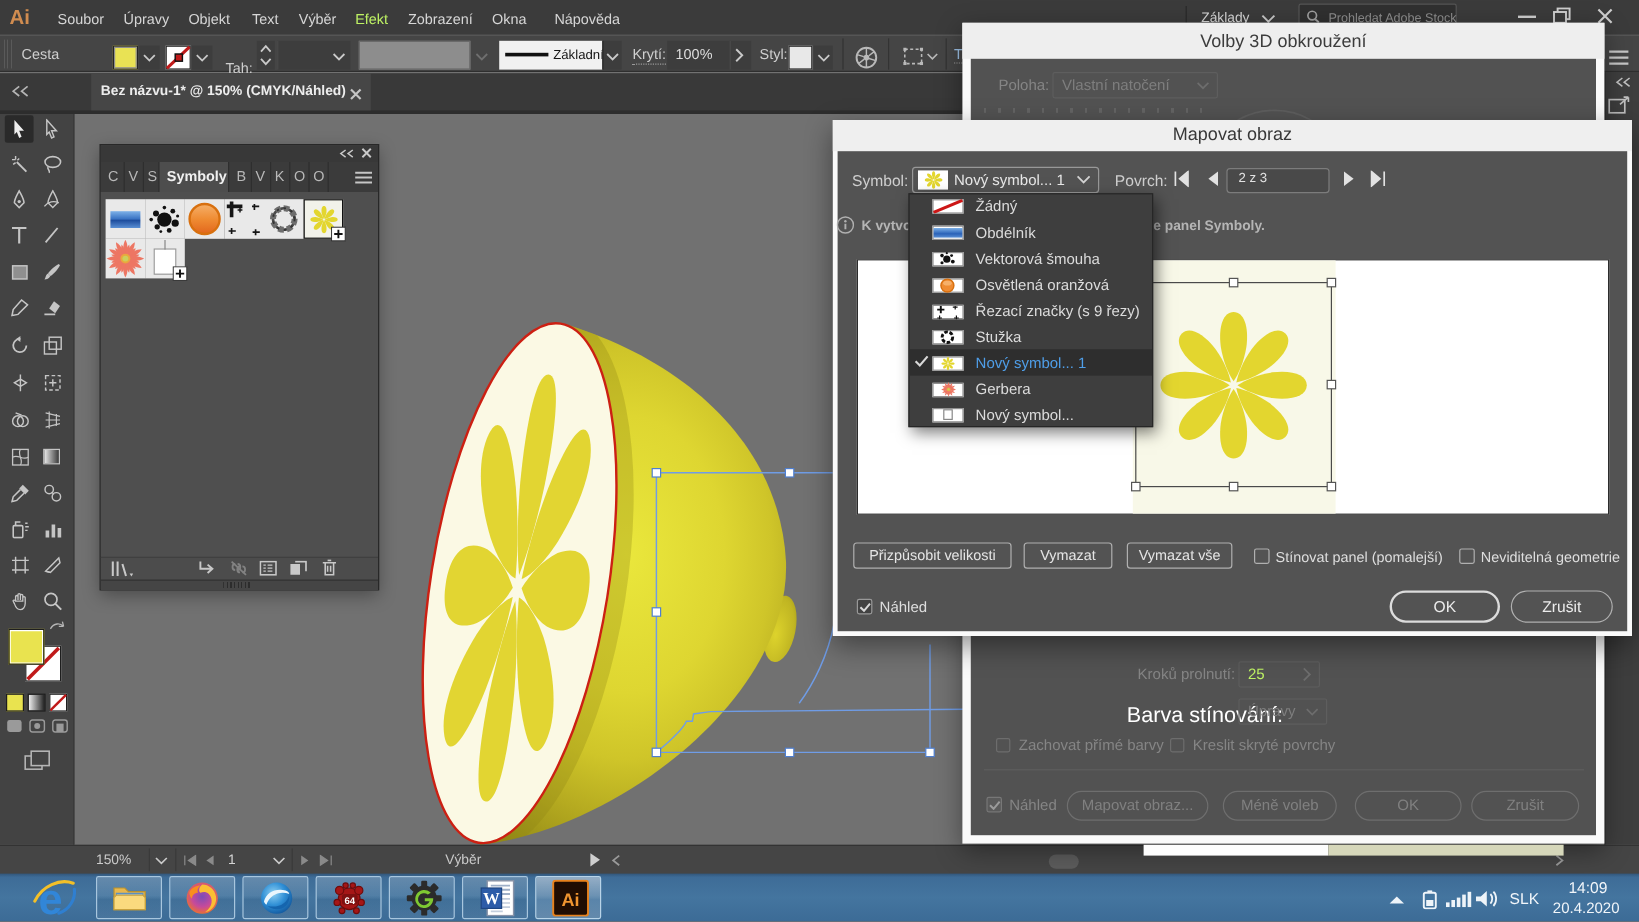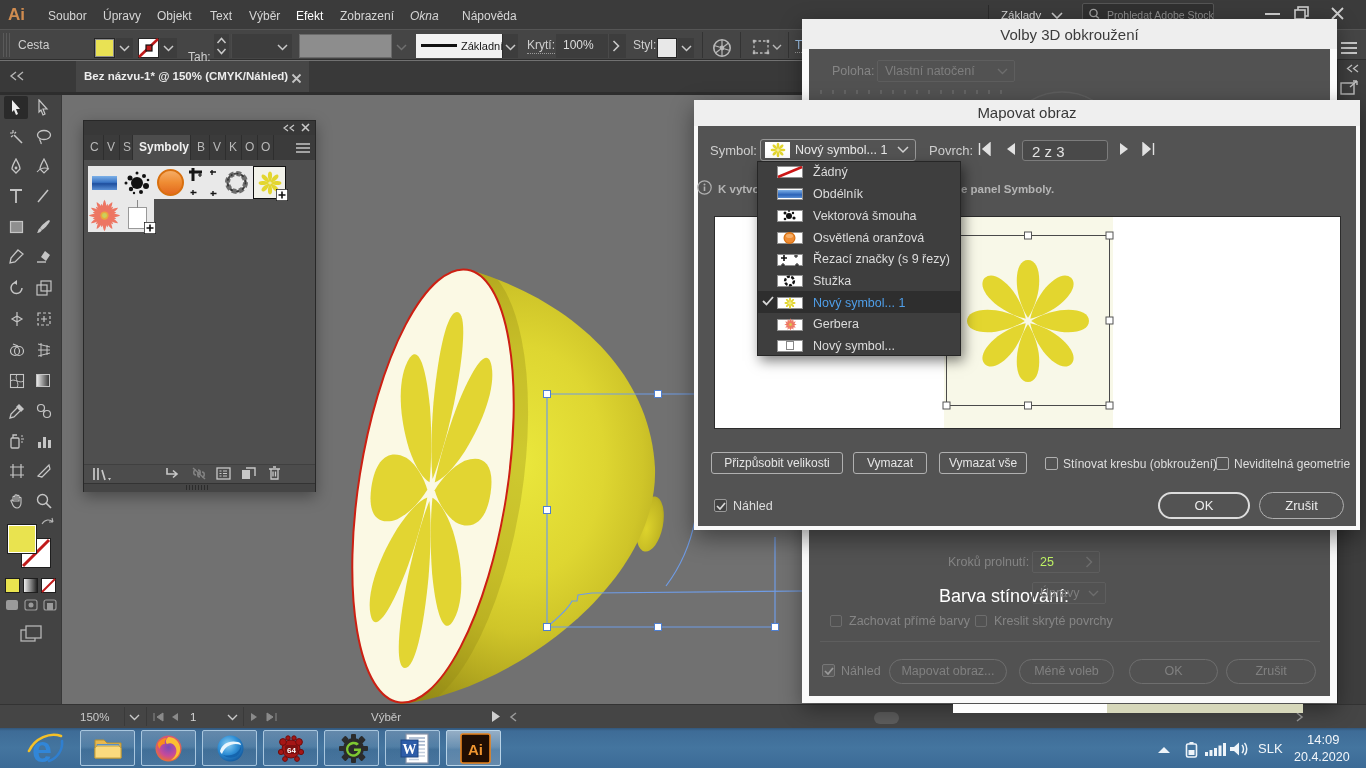--- a/index.html
+++ b/index.html
@@ -14,23 +14,23 @@
 <div id="stage">
 
 <div class="abs" style="left:0;top:0;width:1366px;height:29px;background:#3b3b3b;"></div>
 <div class="txt" style="left:8px;top:5px;font-size:17px;font-weight:bold;color:#d08c50;">Ai</div>
 <div id="menus">
   <div class="txt" style="left:48px;top:9px;font-size:12px;color:#d6d6d6;">Soubor</div>
   <div class="txt" style="left:103px;top:9px;font-size:12px;color:#d6d6d6;">Úpravy</div>
   <div class="txt" style="left:157px;top:9px;font-size:12px;color:#d6d6d6;text-align:center;">Objekt</div>
   <div class="txt" style="left:210px;top:9px;font-size:12px;color:#d6d6d6;">Text</div>
   <div class="txt" style="left:249px;top:9px;font-size:12px;color:#d6d6d6;">Výběr</div>
-  <div class="txt" style="left:296px;top:9px;font-size:12px;color:#ffffff;">Efekt</div>
+  <div class="txt" style="left:296px;top:9px;font-size:12px;color:#bef264;">Efekt</div>
   <div class="txt" style="left:340px;top:9px;font-size:12px;color:#d6d6d6;">Zobrazení</div>
-  <div class="txt" style="left:410px;top:9px;font-size:12px;color:#d6d6d6;font-style:italic;">Okna</div>
+  <div class="txt" style="left:410px;top:9px;font-size:12px;color:#d6d6d6;">Okna</div>
   <div class="txt" style="left:462px;top:9px;font-size:12px;color:#d6d6d6;">Nápověda</div>
 </div>
 <div class="txt" style="left:1001px;top:9px;font-size:11.5px;color:#d6d6d6;">Základy</div>
 <svg class="abs" style="left:1051px;top:12px;" width="12" height="8">
       <path d="M1 1 L6 6 L11 1" stroke="#c9c9c9" stroke-width="1.6" fill="none"></path>
     </svg>
 <div class="abs" style="left:988px;top:5px;width:1px;height:20px;background:#2a2a2a;"></div>
 
 <div class="abs" style="left:1082px;top:3px;width:132px;height:21px;background:#303030;border:1px solid #555;border-radius:2px;"></div>
 <svg class="abs" style="left:1088px;top:8px;" width="14" height="12">
@@ -621,21 +621,21 @@
         <path d="M1 1 L6 6 L11 1" stroke="#d2d2d2" stroke-width="1.5" fill="none"></path>
       </svg>
   <div class="txt" style="left:929px;top:143px;font-size:13px;color:#cfcfcf;">Povrch:</div>
   <svg class="abs" style="left:977px;top:142px;" width="15" height="14">
         <path d="M2.5 1 V13 M13 1 L6 7 L13 13 Z" fill="#e2e2e2" stroke="#e2e2e2" stroke-width="1.4"></path>
       </svg>
   <svg class="abs" style="left:1004px;top:142px;" width="13" height="14">
         <path d="M11 1 L3 7 L11 13 Z" fill="#e2e2e2"></path>
       </svg>
   <div class="abs" style="left:1022px;top:140px;width:86px;height:21px;background:#494949;border:1px solid #7c7c7c;border-radius:3px;"></div>
-  <div class="txt" style="left:1032px;top:143px;font-size:15px;color:#e2e2e2;">2 z 3</div>
+  <div class="txt" style="left:1032px;top:143px;font-size:11px;color:#e2e2e2;">2 z 3</div>
   <svg class="abs" style="left:1118px;top:142px;" width="13" height="14">
         <path d="M2 1 L10 7 L2 13 Z" fill="#e2e2e2"></path>
       </svg>
   <svg class="abs" style="left:1141px;top:142px;" width="15" height="14">
         <path d="M12.5 1 V13 M2 1 L9 7 L2 13 Z" fill="#e2e2e2" stroke="#e2e2e2" stroke-width="1.4"></path>
       </svg>
 
   <svg class="abs" style="left:697px;top:180px;" width="15" height="15">
         <circle cx="7.5" cy="7.5" r="6.7" stroke="#b0b0b0" stroke-width="1.2" fill="none"></circle>
         <path d="M7.5 6.5 V11" stroke="#b0b0b0" stroke-width="1.6"></path>
@@ -660,21 +660,21 @@
       <rect x="3" y="173" width="7" height="7"></rect>
           <rect x="84.5" y="173" width="7" height="7"></rect>
           <rect x="166" y="173" width="7" height="7"></rect>
     </g>
   </svg>
 
   <div class="abs" style="left:711px;top:452px;width:132px;height:22px;border:1px solid #b0b0b0;border-radius:3px;color:#e5e5e5;font-size:12px;text-align:center;line-height:20px;">Přizpůsobit velikosti</div>
   <div class="abs" style="left:853px;top:452px;width:74px;height:22px;border:1px solid #b0b0b0;border-radius:3px;color:#e5e5e5;font-size:12px;text-align:center;line-height:20px;">Vymazat</div>
   <div class="abs" style="left:939px;top:452px;width:88px;height:22px;border:1px solid #b0b0b0;border-radius:3px;color:#e5e5e5;font-size:12px;text-align:center;line-height:20px;">Vymazat vše</div>
   <div class="abs" style="left:1045px;top:457px;width:13px;height:13px;border:1px solid #b0b0b0;border-radius:2px;"></div>
-  <div class="txt" style="left:1063px;top:457px;font-size:12px;color:#dedede;">Stínovat kresbu (obkroužení)</div>
+  <div class="txt" style="left:1063px;top:457px;font-size:12px;color:#dedede;">Stínovat panel (pomalejší)</div>
   <div class="abs" style="left:1216px;top:457px;width:13px;height:13px;border:1px solid #b0b0b0;border-radius:2px;"></div>
   <div class="txt" style="left:1234px;top:457px;font-size:12px;color:#dedede;">Neviditelná geometrie</div>
 
   <div class="abs" style="left:714px;top:499px;width:13px;height:13px;background:#424242;border:1px solid #999;border-radius:2px;"></div>
   <svg class="abs" style="left:716px;top:502px;" width="10" height="8">
         <path d="M1 4 L4 7 L9 1" stroke="#d8d8d8" stroke-width="1.7" fill="none"></path>
       </svg>
   <div class="txt" style="left:733px;top:499px;font-size:12.5px;color:#dedede;">Náhled</div>
   <div class="abs" style="left:1158px;top:492px;width:92px;height:27px;border:2px solid #dcdcdc;border-radius:14px;color:#ececec;font-size:13px;text-align:center;line-height:23px;">OK</div>
   <div class="abs" style="left:1259px;top:492px;width:85px;height:27px;border:1px solid #b0b0b0;border-radius:14px;color:#ececec;font-size:13px;text-align:center;line-height:25px;">Zrušit</div>

